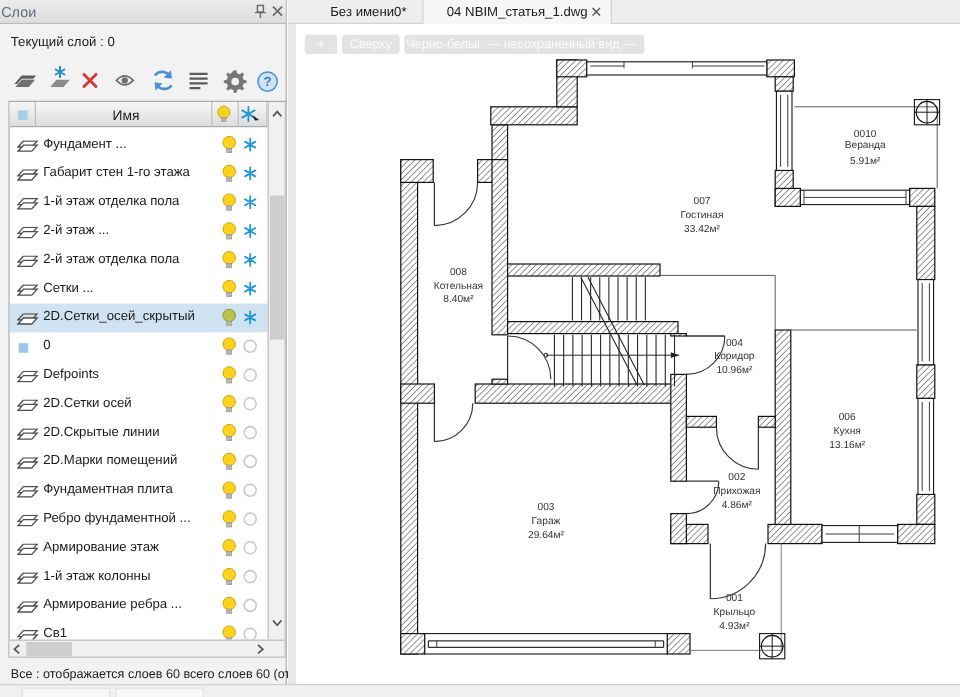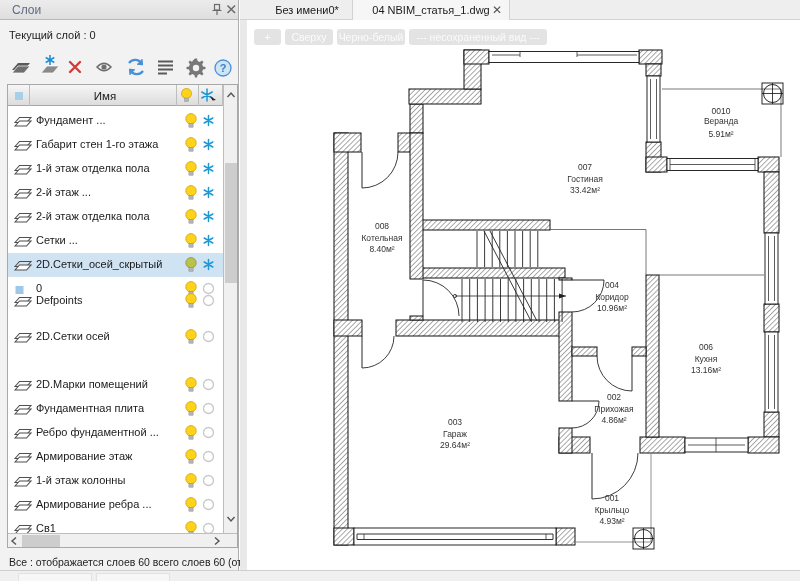--- a/index.html
+++ b/index.html
@@ -3,21 +3,21 @@
 <meta charset="utf-8">
 <style>
 * { margin:0; padding:0; box-sizing:border-box; }
 html,body { width:800px; height:581px; overflow:hidden; }
 body { font-family:"Liberation Sans", sans-serif; background:#fff; position:relative; }
 #app { position:absolute; left:0; top:0; width:800px; height:581px; background:#fff; }
 
 
 #panel { position:absolute; left:0; top:0; width:239px; height:570px; background:#f2f2f2; border-right:1px solid #adadad; }
 #ptitle { position:absolute; left:0; top:0; width:100%; height:20px; background:linear-gradient(#ececec,#dedede); border-bottom:1px solid #b9b9b9; }
-#ptitle .t { position:absolute; left:12px; top:3px; font-size:12px; color:#5f6b80;text-align:center; }
+#ptitle .t { position:absolute; left:1px; top:3px; font-size:12px; color:#5f6b80;text-align:center; }
 #curlayer { position:absolute; left:9px; top:29px; font-size:11px; color:#1c1c1c; }
 #search { position:absolute; left:129px; top:26px; width:107px; height:19px; background:#fff; border:1px solid #9c9c9c; font-size:11px; color:#1c1c1c; padding-left:4px; line-height:17px; }
 
 
 #ptools { position:absolute; left:0; top:54px; width:239px; height:28px; }
 
 
 #tbl { position:absolute; left:7px; top:84px; width:231px; height:464px; background:#fff; border:1px solid #a8a8a8;padding-left:16px; }
 #thead { position:absolute; left:0; top:0; width:229px; height:21px; background:linear-gradient(#f6f6f6,#dcdcdc); border-bottom:1px solid #a8a8a8; }
 .hc { position:absolute; top:0; height:21px; border-right:1px solid #bdbdbd; }
@@ -257,40 +257,54 @@
             </svg>
             <span class="nm">0</span>
             <svg class="bulb" width="12" height="16" viewBox="0 0 12 16">
               <circle cx="6" cy="5.8" r="5.2" fill="#ffd21c" stroke="#caa30d" stroke-width="0.8"></circle>
               <rect x="3.9" y="10.6" width="4.2" height="3.6" fill="#b5b5b5" stroke="#8f8f8f" stroke-width="0.5"></rect>
             </svg>
             <svg class="snow" width="13" height="13" viewBox="0 0 13 13">
               <circle cx="6.5" cy="6.5" r="5" fill="none" stroke="#c9c9c9" stroke-width="1.3"></circle>
             </svg>
           </div>
-      <div class="row" style="top:183px">
+      <div class="row" style="top:195px">
             <svg class="licon" width="20" height="10" viewBox="0 0 20 10">
               <path d="M1 5.5 L5.5 0.5 L17 0.5 L12.5 5.5 Z" fill="none" stroke="#4f4f4f" stroke-width="1.1"></path>
               <path d="M1 9 L5.5 4 L17 4 L12.5 9 Z" fill="#fff" stroke="#4f4f4f" stroke-width="1.1"></path>
             </svg>
             <span class="nm">Defpoints</span>
             <svg class="bulb" width="12" height="16" viewBox="0 0 12 16">
               <circle cx="6" cy="5.8" r="5.2" fill="#ffd21c" stroke="#caa30d" stroke-width="0.8"></circle>
               <rect x="3.9" y="10.6" width="4.2" height="3.6" fill="#b5b5b5" stroke="#8f8f8f" stroke-width="0.5"></rect>
             </svg>
             <svg class="snow" width="13" height="13" viewBox="0 0 13 13">
               <circle cx="6.5" cy="6.5" r="5" fill="none" stroke="#c9c9c9" stroke-width="1.3"></circle>
             </svg>
           </div>
       <div class="row" style="top:219px">
             <svg class="licon" width="20" height="10" viewBox="0 0 20 10">
               <path d="M1 5.5 L5.5 0.5 L17 0.5 L12.5 5.5 Z" fill="none" stroke="#4f4f4f" stroke-width="1.1"></path>
               <path d="M1 9 L5.5 4 L17 4 L12.5 9 Z" fill="#fff" stroke="#4f4f4f" stroke-width="1.1"></path>
             </svg>
             <span class="nm">2D.Сетки осей</span>
+            <svg class="bulb" width="12" height="16" viewBox="0 0 12 16">
+              <circle cx="6" cy="5.8" r="5.2" fill="#ffd21c" stroke="#caa30d" stroke-width="0.8"></circle>
+              <rect x="3.9" y="10.6" width="4.2" height="3.6" fill="#b5b5b5" stroke="#8f8f8f" stroke-width="0.5"></rect>
+            </svg>
+            <svg class="snow" width="13" height="13" viewBox="0 0 13 13">
+              <circle cx="6.5" cy="6.5" r="5" fill="none" stroke="#c9c9c9" stroke-width="1.3"></circle>
+            </svg>
+          </div>
+      <div class="row" style="top:243px">
+            <svg class="licon" width="20" height="10" viewBox="0 0 20 10">
+              <path d="M1 5.5 L5.5 0.5 L17 0.5 L12.5 5.5 Z" fill="none" stroke="#4f4f4f" stroke-width="1.1"></path>
+              <path d="M1 9 L5.5 4 L17 4 L12.5 9 Z" fill="#fff" stroke="#4f4f4f" stroke-width="1.1"></path>
+            </svg>
+            <span class="nm">2D.Скрытые линии</span>
             <svg class="bulb" width="12" height="16" viewBox="0 0 12 16">
               <circle cx="6" cy="5.8" r="5.2" fill="#ffd21c" stroke="#caa30d" stroke-width="0.8"></circle>
               <rect x="3.9" y="10.6" width="4.2" height="3.6" fill="#b5b5b5" stroke="#8f8f8f" stroke-width="0.5"></rect>
             </svg>
             <svg class="snow" width="13" height="13" viewBox="0 0 13 13">
               <circle cx="6.5" cy="6.5" r="5" fill="none" stroke="#c9c9c9" stroke-width="1.3"></circle>
             </svg>
           </div>
       <div class="row" style="top:267px">
             <svg class="licon" width="20" height="10" viewBox="0 0 20 10">
@@ -413,21 +427,21 @@
 <div id="tabbar">
   <div id="tab1">Без имени0*</div>
   <div id="tab2">04 NBIM_статья_1.dwg</div>
   <div id="tabx">✕</div>
 </div>
 
 <div id="canvas">
   <div class="vbtn" style="left:7px;width:27px;">+</div>
   <div class="vbtn" style="left:38px;width:48px;">Сверху</div>
   <div class="vbtn" style="left:90px;width:68px;">Черно-белый</div>
-  <div class="vbtn" style="left:162px;width:138px;">--- несохраненный вид ---</div>
+  <div class="vbtn" style="left:152px;width:138px;">--- несохраненный вид ---</div>
   <svg id="plan" width="553" height="550" viewBox="0 0 553 550" style="position:absolute;left:0;top:0">
   <defs>
           <pattern id="ht" width="3.6" height="3.6" patternUnits="userSpaceOnUse" patternTransform="rotate(45)">
             <rect width="3.6" height="3.6" fill="#fff"></rect>
             <line x1="0" y1="0" x2="0" y2="3.6" stroke="#252525" stroke-width="0.8"></line>
           </pattern>
         </defs>
   <g transform="translate(-247,-20)" stroke-linecap="butt">
   <rect x="334" y="133" width="14" height="412" fill="url(#ht)" stroke="#111" stroke-width="1"></rect>
   <rect x="334" y="133" width="27" height="19" fill="url(#ht)" stroke="#111" stroke-width="1"></rect>

